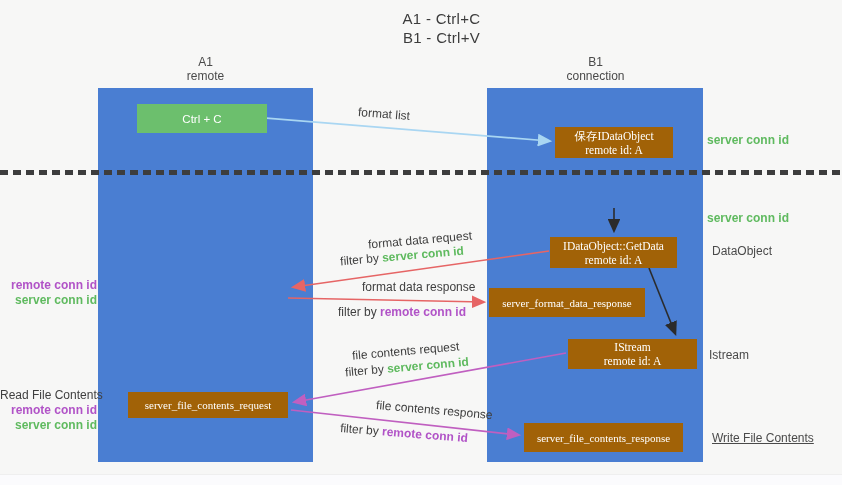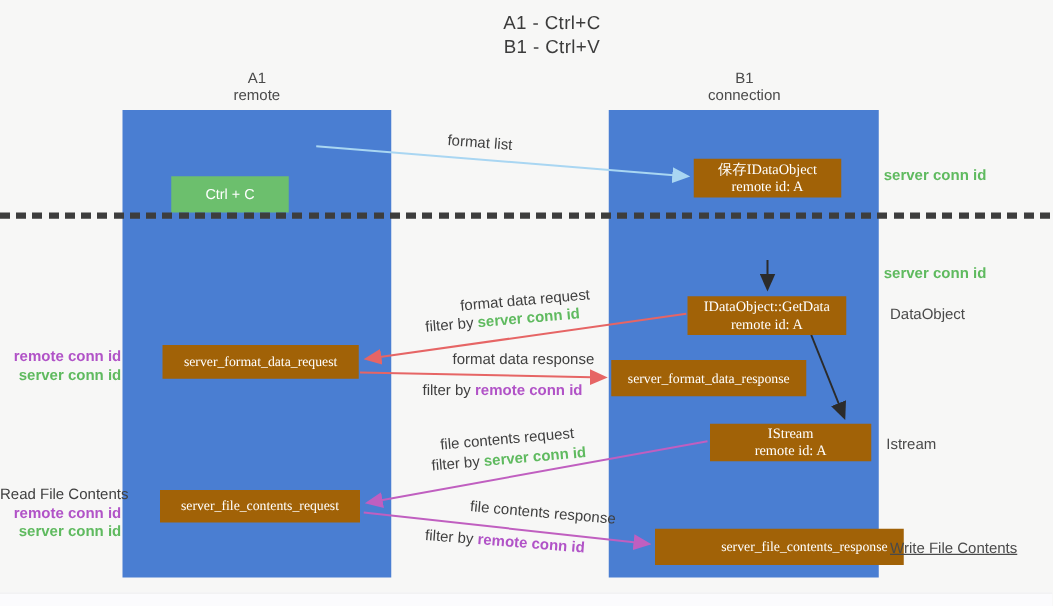--- a/index.html
+++ b/index.html
@@ -41,29 +41,29 @@
 
   
   .node{
     position:absolute;z-index:3;display:flex;flex-direction:column;
     align-items:center;justify-content:center;
     color:#fff;font-size:11.5px;line-height:14px;text-align:center;
   }
   .node.green{background:#6cbf6d;}
   .node.orange{background:#a16207;font-family:Liberation Serif, serif;}
   .node.small{font-size:11px;}
-  #ctrl-c{left:137px;top:104px;width:94px;height:29px;margin-top:37px;}
+  #ctrl-c{left:137px;top:104px;width:130px;height:29px;}
   #save-idataobject{left:555px;top:127px;width:118px;height:31px;}
   #ctrl-v{left:555px;top:180px;width:118px;height:27px;}
   #getdata{left:550px;top:237px;width:127px;height:31px;}
   #format-data-request-box{left:130px;top:276px;width:157px;height:27px;}
   #format-data-response-box{left:489px;top:288px;width:156px;height:29px;}
   #istream-box{left:568px;top:339px;width:129px;height:30px;}
   #file-contents-request-box{left:128px;top:392px;width:160px;height:26px;}
-  #file-contents-response-box{left:524px;top:423px;width:159px;height:29px;padding-left:40px;}
+  #file-contents-response-box{left:524px;top:423px;width:159px;height:29px;}
 
   
   .arrow-label{
     position:absolute;z-index:3;font-size:12px;white-space:nowrap;color:#3f3f3f;
     transform-origin:center center;
   }
   .green-text{color:#5fba5f;font-weight:bold;}
   .purple-text{color:#b153c7;font-weight:bold;}
 
   #lbl-format-list{left:358px;top:107px;transform:rotate(4.5deg);}
@@ -153,23 +153,20 @@
     <span>保存IDataObject</span>
     <span>remote id: A</span>
   </div>
 
 
   <div class="node orange" id="getdata">
     <span>IDataObject::GetData</span>
     <span>remote id: A</span>
   </div>
 
-  <div class="node orange small" id="format-data-request-box">
-    <span>server_format_data_request</span>
-  </div>
 
   <div class="node orange small" id="format-data-response-box">
     <span>server_format_data_response</span>
   </div>
 
   <div class="node orange" id="istream-box">
     <span>IStream</span>
     <span>remote id: A</span>
   </div>
 

